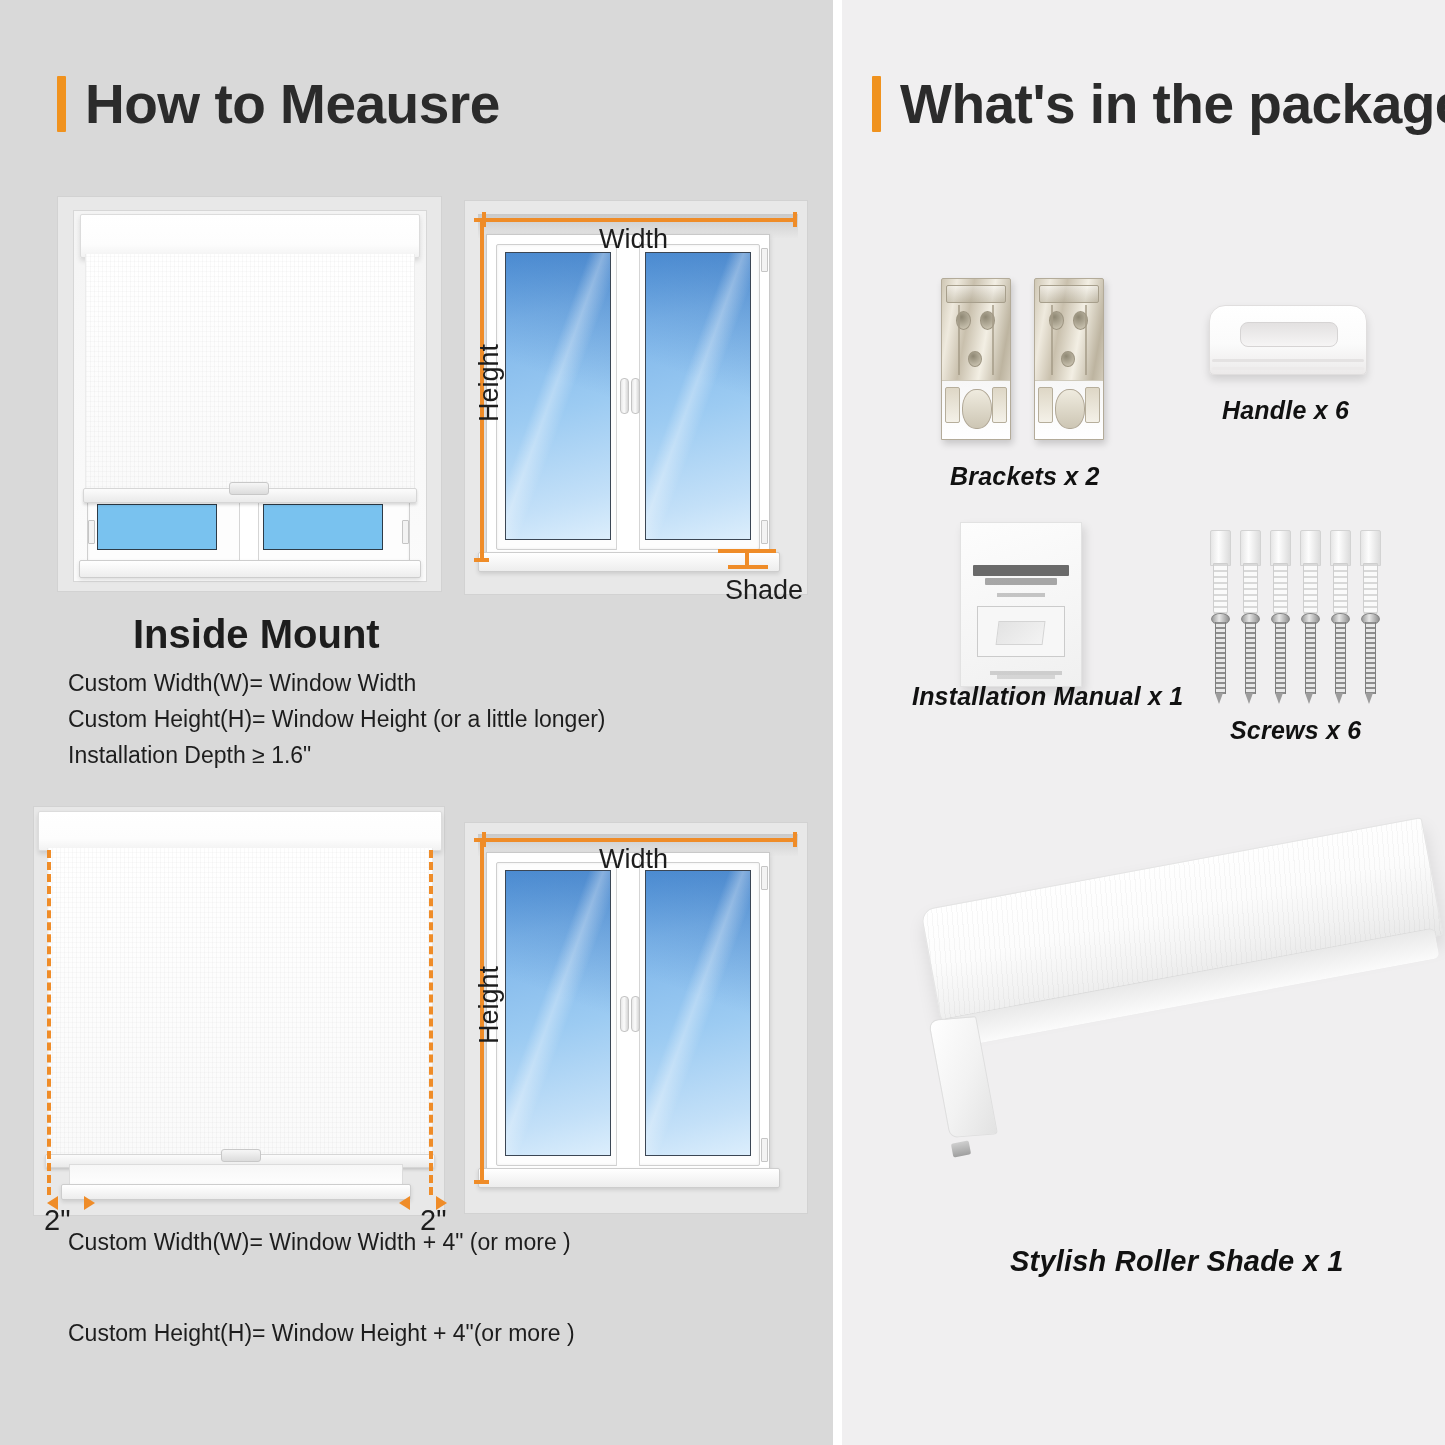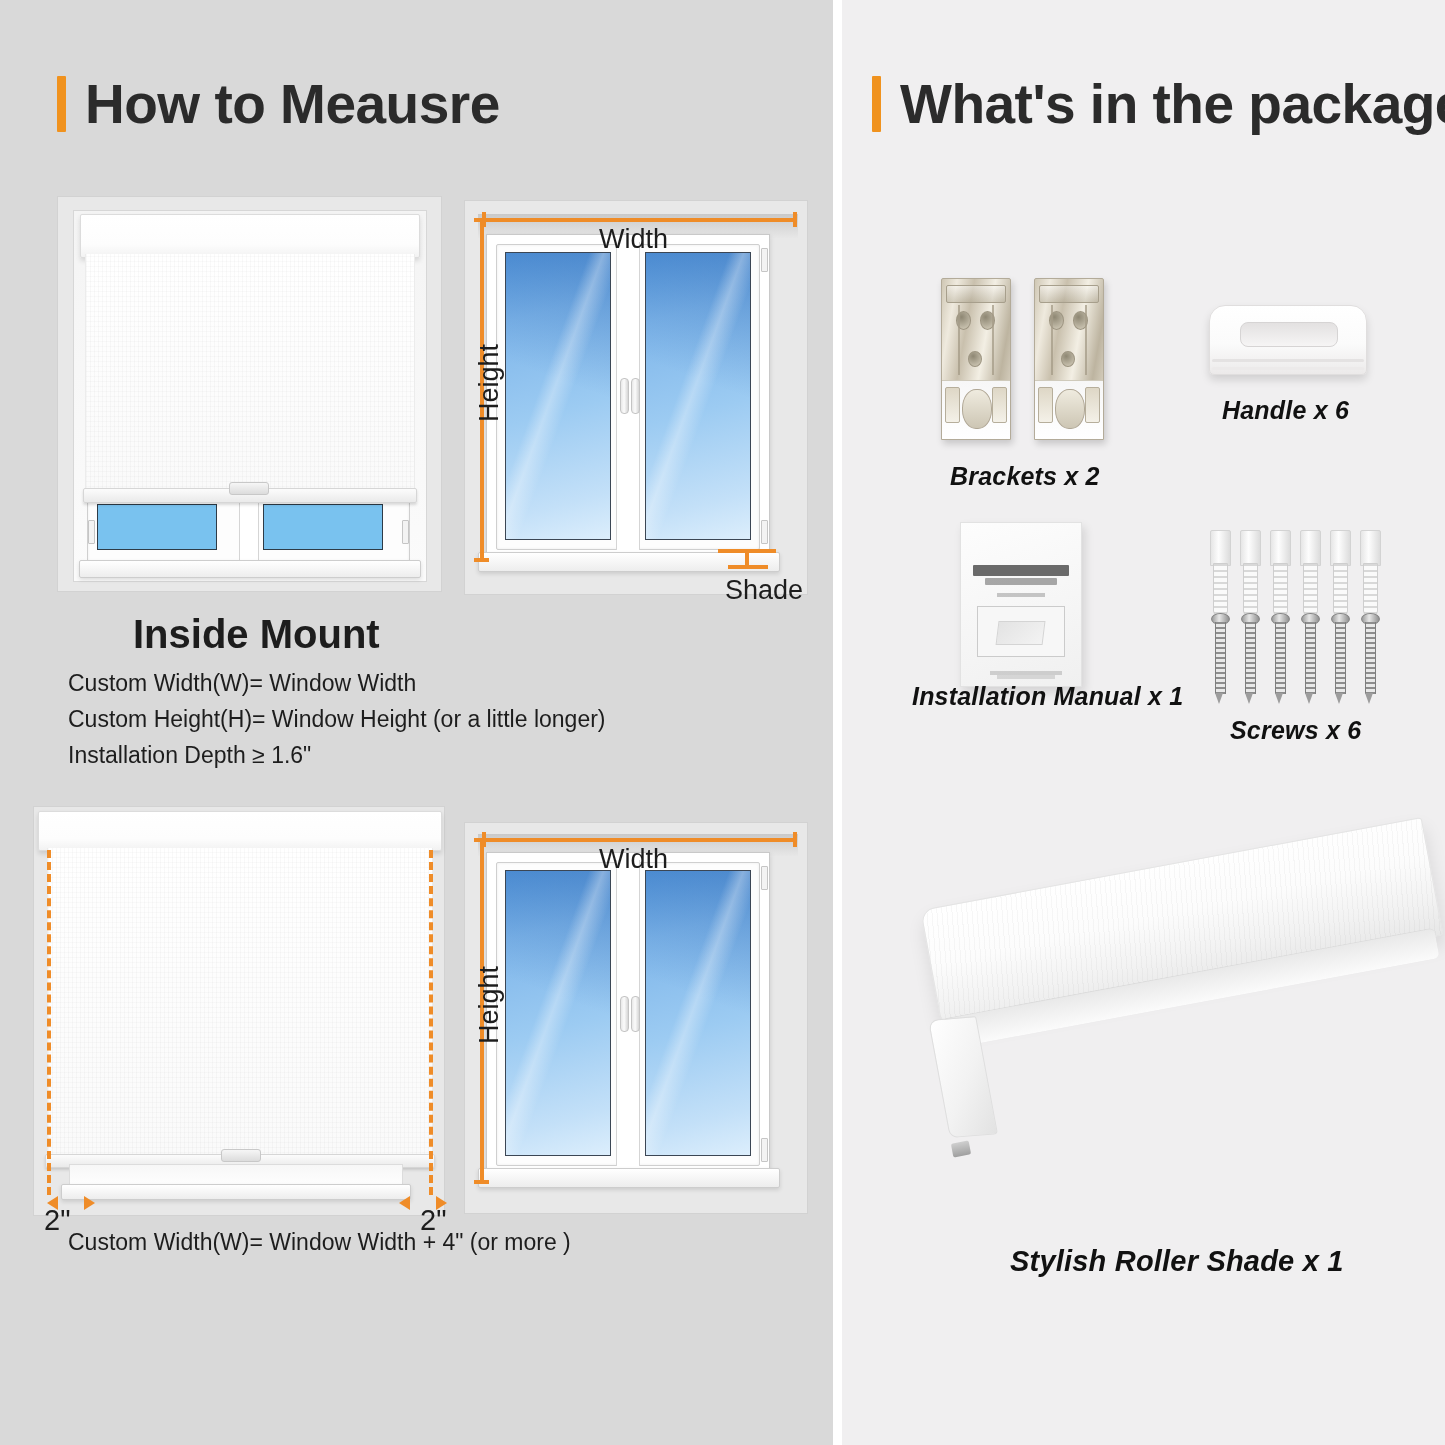--- a/index.html
+++ b/index.html
@@ -444,20 +444,21 @@
     <div class="mark-cap-h" style="left:337px;top:10px;"></div>
     <div class="dim-label" style="left:143px;top:22px;">Width</div>
 
     <div class="mark-v" style="left:24px;top:18px;height:344px;"></div>
     <div class="mark-cap-v" style="left:18px;top:16px;"></div>
     <div class="mark-cap-v" style="left:18px;top:358px;"></div>
     <div class="dim-label vertical" style="left:18px;top:222px;">Height</div>
   </div>
 
   <div class="copy-line" style="left:68px;top:1229px;">Custom Width(W)= Window Width + 4" (or more )</div>
+  <div class="copy-line" style="left:68px;top:1320px;">Custom Height(H)= Window Height + 4"(or more )</div>
 
   <div class="bracket" style="left:941px;top:278px;">
     <div class="bk-top"></div>
     <div class="bk-hole" style="left:14px;top:32px;width:13px;height:17px;"></div>
     <div class="bk-hole" style="left:38px;top:32px;width:13px;height:17px;"></div>
     <div class="bk-vline" style="left:16px;top:26px;height:70px;"></div>
     <div class="bk-vline" style="left:50px;top:26px;height:70px;"></div>
     <div class="bk-hole" style="left:26px;top:72px;width:12px;height:14px;"></div>
     <div class="bk-base">
       <div class="bk-slot" style="left:3px;"></div>

